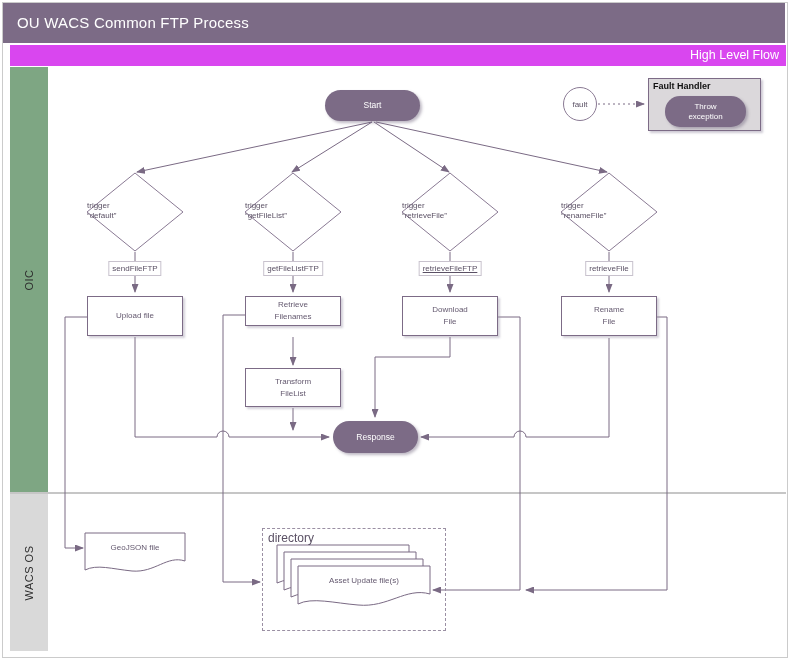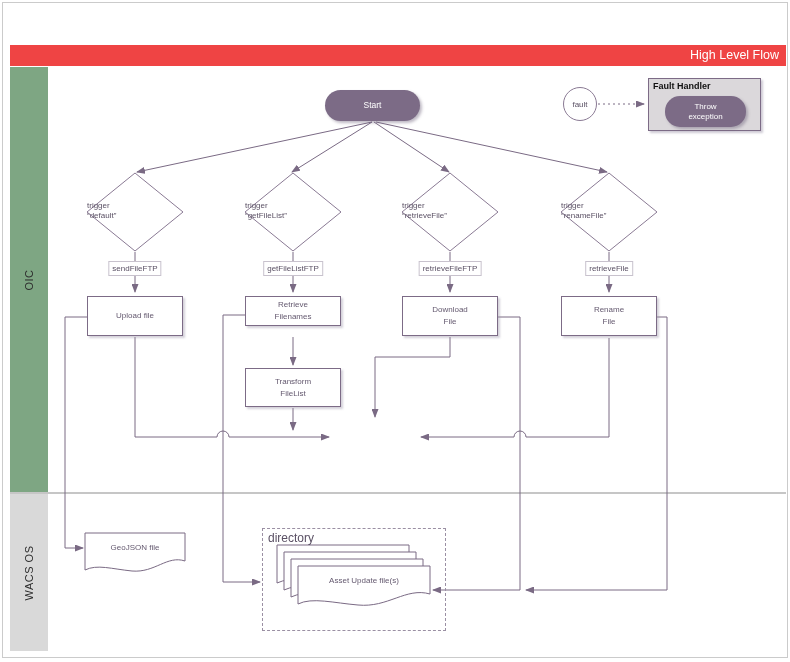--- a/index.html
+++ b/index.html
@@ -4,21 +4,21 @@
 <style>
   html,body{margin:0;padding:0;background:#fff;}
   #canvas{
     position:relative;width:790px;height:662px;background:#ffffff;overflow:hidden;
     font-family:"Liberation Sans", sans-serif;
   }
   .abs{position:absolute;}
   #frame{left:2px;top:2px;width:784px;height:654px;border:1px solid #cbcbcb;}
   #title-bar{left:3px;top:3px;width:782px;height:40px;background:#7c6b86;color:#fff;
     font-size:15px;line-height:40px;padding-left:14px;letter-spacing:.2px;box-sizing:border-box;}
-  #phase-bar{left:10px;top:45px;width:776px;height:21px;background:#ef4444;color:#fff;
+  #phase-bar{left:10px;top:45px;width:776px;height:21px;background:#d946ef;color:#fff;
     font-size:12.5px;line-height:21px;text-align:right;padding-right:7px;box-sizing:border-box;}
   .lane-label{left:10px;width:38px;display:flex;align-items:center;justify-content:center;}
   #lane-oic{top:67px;height:425px;background:#7ea683;}
   #lane-wacs{top:494px;height:157px;background:#d9d9d9;}
   .lane-label span{transform:rotate(-90deg);white-space:nowrap;font-size:11px;color:#2d2d2d;letter-spacing:.5px;}
   #lane-divider{left:10px;top:492px;width:776px;height:2px;background:#c6c6c6;}
   svg{position:absolute;left:0;top:0;pointer-events:none;}
 
   .pill{background:#7c6b86;color:#fff;border-radius:16px;display:flex;flex-direction:column;
     align-items:center;justify-content:center;font-size:8.5px;line-height:11px;
@@ -40,20 +40,23 @@
     font-size:8px;color:#64596f;}
   #dir-box{left:262px;top:528px;width:184px;height:103px;border:1px dashed #9a8fa3;box-sizing:border-box;}
   #dir-label{position:absolute;left:5px;top:2px;font-size:12px;color:#5a5064;}
 </style>
 </head>
 <body>
 
 <div id="canvas">
   <div class="abs" id="frame"></div>
 
+  <div class="abs" id="title-bar">
+    <span>OU WACS Common FTP Process</span>
+  </div>
   <div class="abs" id="phase-bar">
     <span>High Level Flow</span>
   </div>
 
   <div class="abs lane-label" id="lane-oic">
     <span>OIC</span>
   </div>
   <div class="abs lane-label" id="lane-wacs">
     <span>WACS OS</span>
   </div>
@@ -133,21 +136,21 @@
     <div class="line">trigger</div>
     <div class="line">“retrieveFile”</div>
   </div>
   <div class="abs dtext" style="left:561px;top:201px;">
     <div class="line">trigger</div>
     <div class="line">“renameFile”</div>
   </div>
 
   <div class="abs chip" style="left:135px;top:261px;"><span>sendFileFTP</span></div>
   <div class="abs chip" style="left:293px;top:261px;"><span>getFileListFTP</span></div>
-  <div class="abs chip" style="left:450px;top:261px;"><span>retrieveFileFTP</span></div>
+  <div class="abs chip" style="left:450px;top:261px;text-decoration:underline;"><span>retrieveFileFTP</span></div>
   <div class="abs chip" style="left:609px;top:261px;"><span>retrieveFile</span></div>
 
   <div class="abs pbox" style="left:87px;top:296px;width:96px;height:40px;">
     <span class="line">Upload file</span>
 
   </div>
   <div class="abs pbox" style="left:245px;top:296px;width:96px;height:30px;">
     <span class="line">Retrieve</span>
     <span class="line">Filenames</span>
   </div>
@@ -158,20 +161,23 @@
   <div class="abs pbox" style="left:561px;top:296px;width:96px;height:40px;">
     <span class="line">Rename</span>
     <span class="line">File</span>
   </div>
 
   <div class="abs pbox" style="left:245px;top:368px;width:96px;height:39px;">
     <span class="line">Transform</span>
     <span class="line">FileList</span>
   </div>
 
+  <div class="abs pill" style="left:333px;top:421px;width:85px;height:32px;">
+    <span class="line">Response</span>
+  </div>
 
   <div class="abs doclabel" style="left:85px;top:535px;width:100px;height:25px;">
     <span>GeoJSON file</span>
   </div>
 
   <div class="abs" id="dir-box">
     <span id="dir-label">directory</span>
   </div>
 
   <div class="abs doclabel" style="left:298px;top:568px;width:132px;height:25px;">

